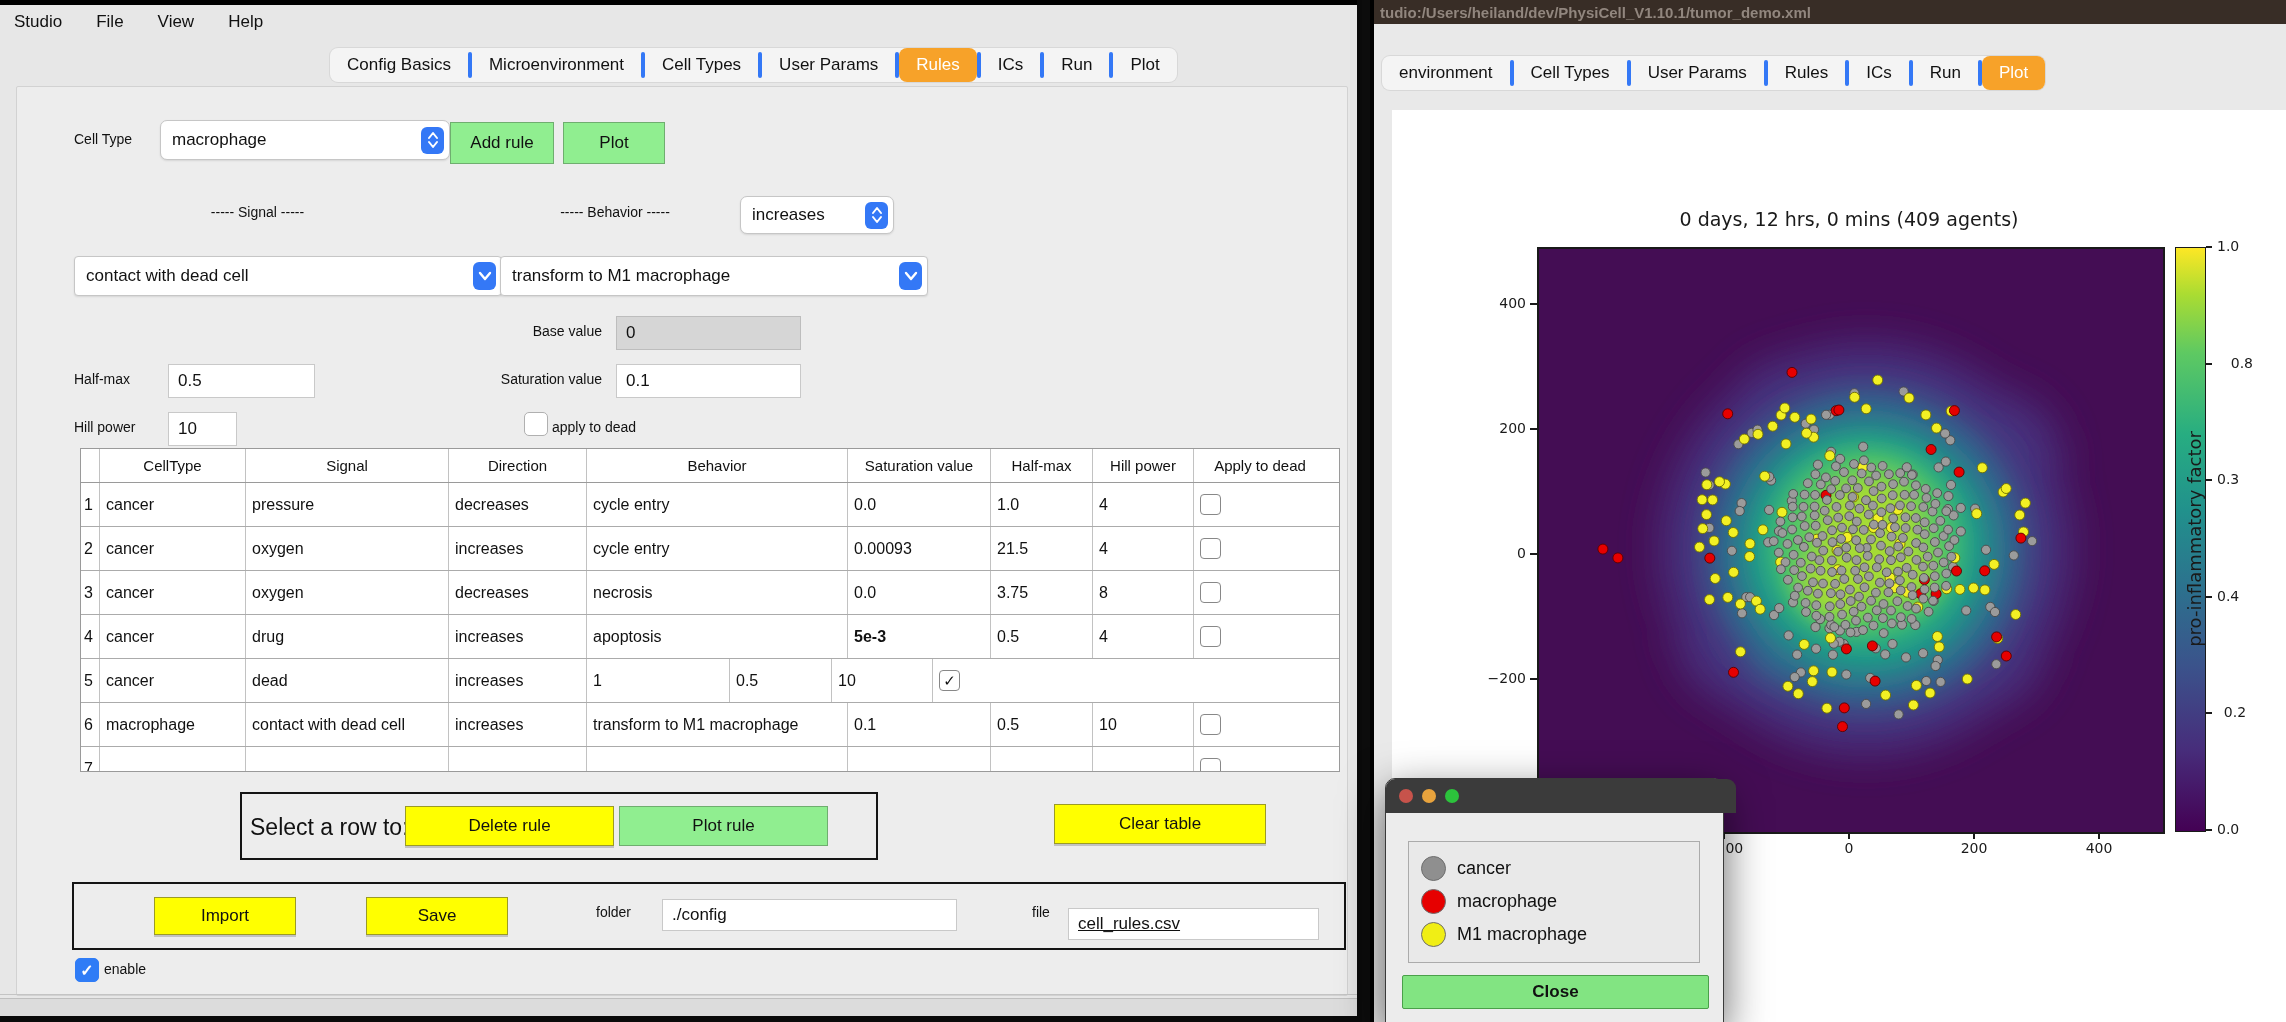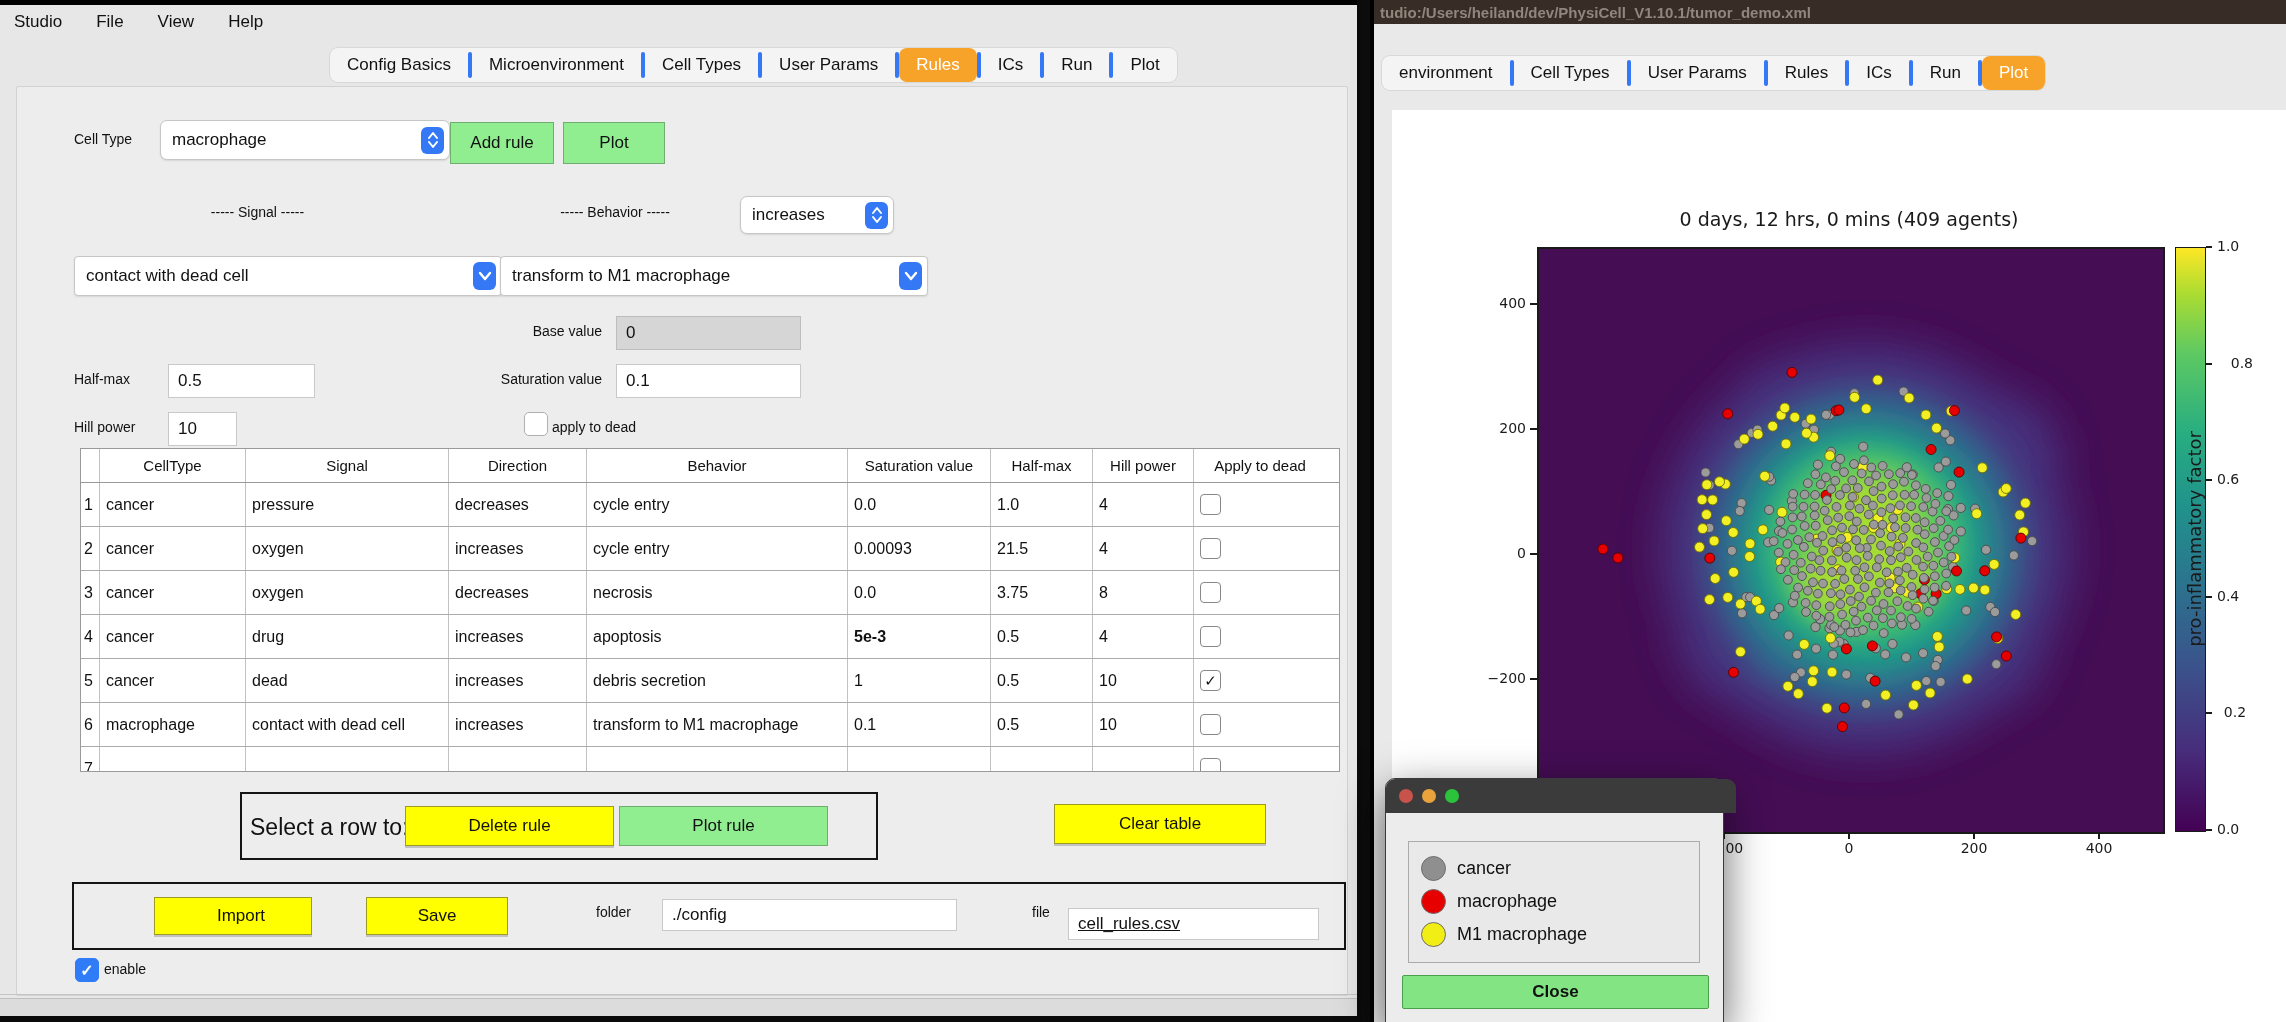--- a/index.html
+++ b/index.html
@@ -231,21 +231,20 @@
           <div class="tcell" style="width: 88px;">4</div>
           <div class="tcell" style="width: 120px;">
             <div class="tchk"></div>
           </div>
         </div>
         <div class="trow" style="height: 43px;">
           <div class="tcell num" style="width: 12px;">5</div>
           <div class="tcell" style="width: 133px;">cancer</div>
           <div class="tcell" style="width: 190px;">dead</div>
           <div class="tcell" style="width: 125px;">increases</div>
-          <div class="tcell" style="width: 248px;">debris secretion</div>
           <div class="tcell" style="width: 130px;">1</div>
           <div class="tcell" style="width: 89px;">0.5</div>
           <div class="tcell" style="width: 88px;">10</div>
           <div class="tcell" style="width: 120px;">
             <div class="tchk">✓</div>
           </div>
         </div>
         <div class="trow" style="height: 43px;">
           <div class="tcell num" style="width: 12px;">6</div>
           <div class="tcell" style="width: 133px;">macrophage</div>
@@ -275,21 +274,21 @@
       </div>
 
     <div class="blackbox" style="left:240px;top:792px;width:634px;height:64px;">
       <div class="lbl" style="left:8px;top:20px;font-size:23px;">Select a row to:</div>
       <div class="btn yellow" style="left:163px;top:12px;width:207px;height:38px;">Delete rule</div>
       <div class="btn green" style="left:377px;top:12px;width:207px;height:38px;">Plot rule</div>
     </div>
     <div class="btn yellow" style="left:1054px;top:804px;width:210px;height:38px;">Clear table</div>
 
     <div class="blackbox" style="left:72px;top:882px;width:1270px;height:64px;">
-      <div class="btn yellow" style="left:80px;top:13px;width:140px;height:36px;padding-left:16px;">Import</div>
+      <div class="btn yellow" style="left:80px;top:13px;width:140px;height:36px;">Import</div>
       <div class="btn yellow" style="left:292px;top:13px;width:140px;height:36px;">Save</div>
       <div class="lbl" style="left:522px;top:20px;">folder</div>
       <div class="field" style="left:588px;top:15px;width:284px;height:30px;">./config</div>
       <div class="lbl" style="left:958px;top:20px;">file</div>
       <div class="field" style="left:994px;top:24px;width:240px;height:30px;text-decoration:underline;">cell_rules.csv</div>
     </div>
 
     <div class="cb blue" style="left:75px;top:958px;">✓</div>
     <div class="lbl" style="left:104px;top:961px;">enable</div>
 
@@ -796,21 +795,21 @@
         <div class="tickmark" style="left: 724px; top: 832px; width: 2px; height: 7px;"></div>
       </div>
 
     <div id="colorbar"></div>
     <div id="cbticks">
         <div class="tickmark" style="left: 832px; top: 246px; width: 6px; height: 2px;"></div>
         <div class="ticklab mpl abs" style="left: 843px; top: 238px; text-align: left; width: 36px;">1.0</div>
         <div class="tickmark" style="left: 832px; top: 362.6px; width: 6px; height: 2px;"></div>
         <div class="ticklab mpl abs" style="left: 843px; top: 354.6px; text-align: right; width: 36px;">0.8</div>
         <div class="tickmark" style="left: 832px; top: 479.2px; width: 6px; height: 2px;"></div>
-        <div class="ticklab mpl abs" style="left: 843px; top: 471.2px; text-align: left; width: 36px;">0.6</div>
+        <div class="ticklab mpl abs" style="left: 843px; top: 471.2px; text-align: left; width: 36px;">0.3</div>
         <div class="tickmark" style="left: 832px; top: 595.8px; width: 6px; height: 2px;"></div>
         <div class="ticklab mpl abs" style="left: 843px; top: 587.8px; text-align: left; width: 36px;">0.4</div>
         <div class="tickmark" style="left: 832px; top: 712.4px; width: 6px; height: 2px;"></div>
         <div class="ticklab mpl abs" style="left: 843px; top: 704.4px; text-align: center; width: 36px;">0.2</div>
         <div class="tickmark" style="left: 832px; top: 829px; width: 6px; height: 2px;"></div>
         <div class="ticklab mpl abs" style="left: 843px; top: 821px; text-align: left; width: 36px;">0.0</div>
       </div>
     <div id="cb-label" class="mpl">pro-inflammatory factor</div>
   </div>
 

